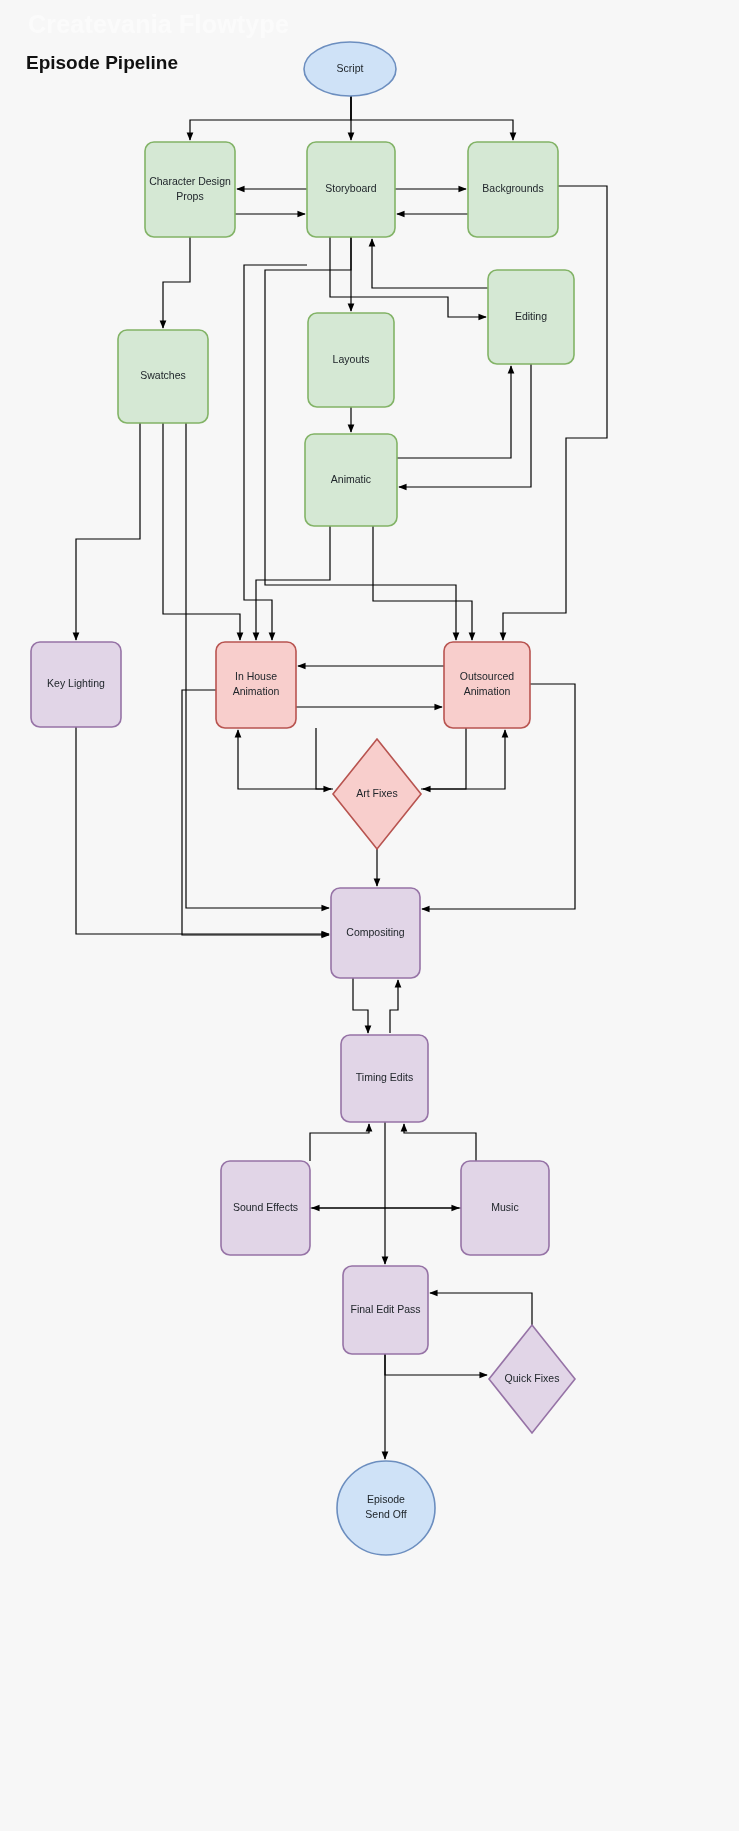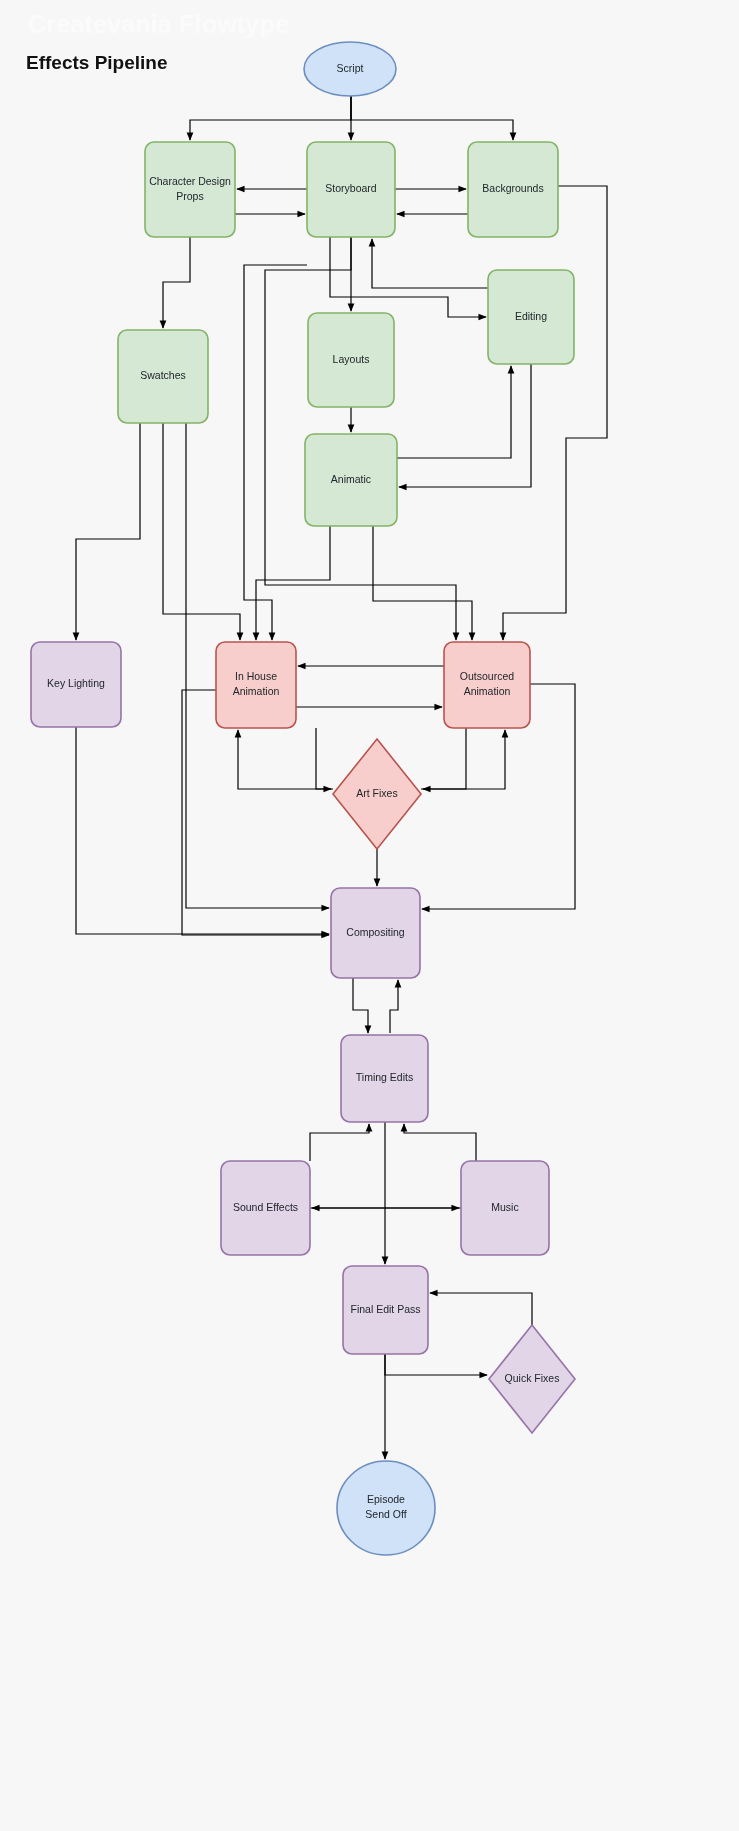--- a/index.html
+++ b/index.html
@@ -28,21 +28,21 @@
     text-anchor:middle;
     dominant-baseline:middle;
   }
 </style>
 </head>
 <body>
 
 <div id="stage">
 
   <div class="watermark">Createvania Flowtype</div>
-  <div class="diagram-title">Effects Pipeline</div>
+  <div class="diagram-title">Episode Pipeline</div>
 
   <svg width="739" height="1831">
     <defs>
       <marker id="arrow" viewBox="0 0 10 10" refX="9" refY="5" markerWidth="7" markerHeight="7" orient="auto-start-reverse">
         <path d="M 0 1 L 10 5 L 0 9 z" fill="#000"></path>
       </marker>
     </defs>
 
     <g id="edges" fill="none" stroke="#000" stroke-width="1.2" marker-end="url(#arrow)">
 

